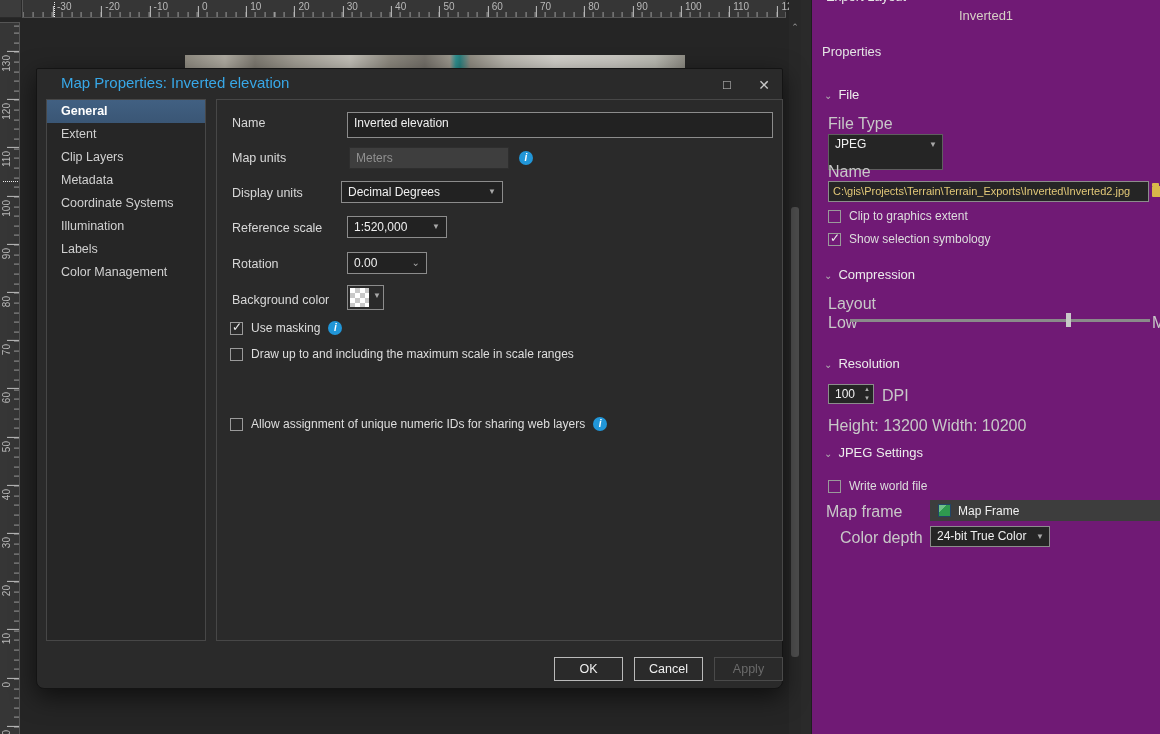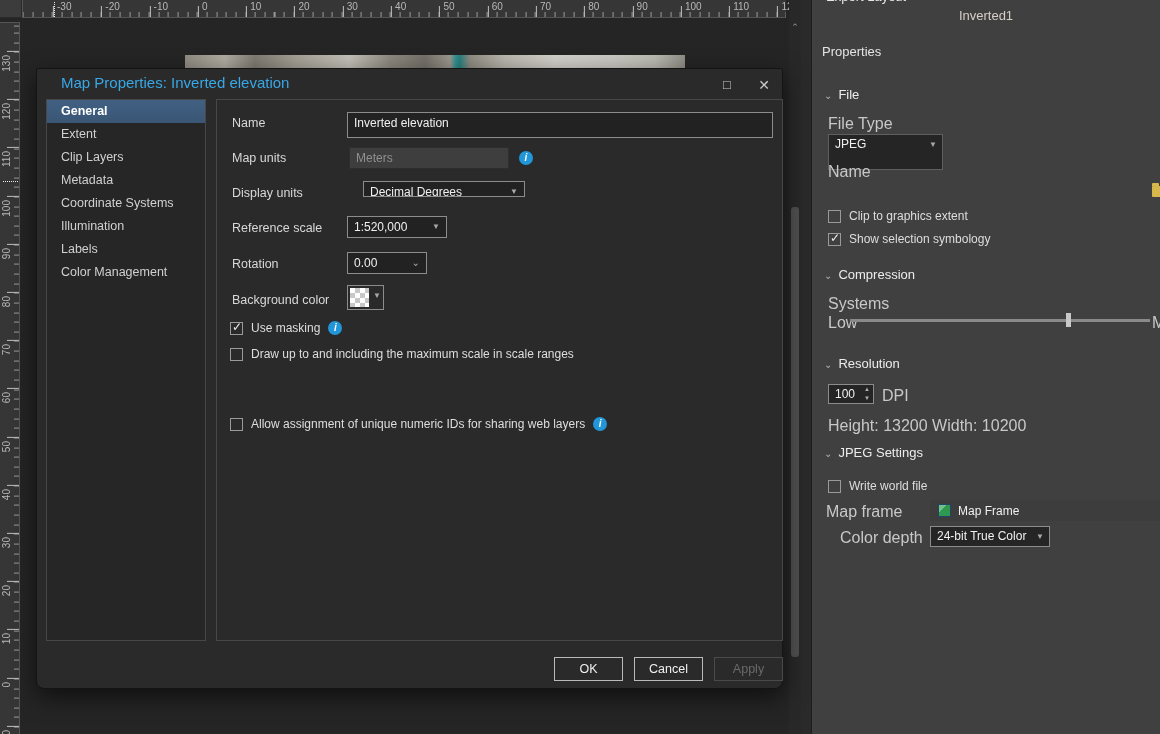--- a/index.html
+++ b/index.html
@@ -39,21 +39,21 @@
 
   
   #v-scrollbar { left:789px; top:0; width:12px; height:734px; background:#282828; }
   #v-scrollbar .up-arrow { position:absolute; left:1px; top:22px; width:10px; text-align:center;
     color:#9a9a9a; font-size:9px; }
   #v-scrollbar .thumb { position:absolute; left:2px; top:207px; width:8px; height:450px;
     background:#4f4f4f; border-radius:3px; }
   #pane-gap { left:801px; top:0; width:11px; height:734px; background:#2a2a2a; border-right:1px solid #1e1e1e; }
 
   
-  #export-pane { left:812px; top:0; width:348px; height:734px; background:#404040; color:#cfcfcf; font-size:12px; }
+  #export-pane { left:812px; top:0; width:348px; height:734px; background:#701a75; color:#cfcfcf; font-size:12px; }
   #pane-title-clip { position:absolute; left:0; top:0; width:100%; height:6px; overflow:hidden; }
   #pane-title-clip span { position:absolute; left:14px; top:-11px; font-size:13px; color:#e6e6e6; }
   .pane-item-name { position:absolute; left:0; top:8px; width:100%; text-align:center; font-size:13px; color:#d6cfc6; }
   .pane-properties { position:absolute; left:10px; top:44px; font-size:13px; color:#e4e4e4; }
   .section-header { position:absolute; left:12px; font-size:13px; color:#ececec; }
   .section-header .chev { color:#b0b0b0; font-size:10px; margin-right:6px; }
   .pane-label { position:absolute; font-size:16px; color:#c8c8c8; }
   .dropdown { position:absolute; background:#252525; border:1px solid #5f5f5f; color:#f0f0f0;
     font-size:12px; line-height:19px; padding:0 6px; }
   .dropdown .dd-arrow { position:absolute; right:5px; top:0; color:#a8a8a8; font-size:8px; line-height:19px; }
@@ -183,35 +183,36 @@
 
     <div class="section-header" style="top:87px;">
       <span class="chev">⌄</span><span>File</span>
     </div>
     <div class="pane-label" style="left:16px; top:115px;">File Type</div>
     <div class="dropdown" style="left:16px; top:134px; width:115px; height:36px;">
       <span>JPEG</span>
       <span class="dd-arrow">▼</span>
     </div>
     <div class="pane-label" style="left:16px; top:163px;">Name</div>
+    <div class="textfield path-text" style="left:16px; top:181px; width:321px; height:21px;">C:\gis\Projects\Terrain\Terrain_Exports\Inverted\Inverted2.jpg</div>
     <div class="folder-icon" style="left:340px; top:186px;"></div>
 
     <div class="checkbox-row" style="left:16px; top:209px;">
       <span class="checkbox"></span>
       <span class="cb-label">Clip to graphics extent</span>
     </div>
     <div class="checkbox-row" style="left:16px; top:232px;">
       <span class="checkbox checked"></span>
       <span class="cb-label">Show selection symbology</span>
     </div>
 
     <div class="section-header" style="top:267px;">
       <span class="chev">⌄</span><span>Compression</span>
     </div>
-    <div class="pane-label" style="left:16px; top:295px;">Systems</div>
+    <div class="pane-label" style="left:16px; top:295px;">Layout</div>
     <div class="pane-label" style="left:16px; top:314px;">Low</div>
     <div id="quality-slider-track"></div>
     <div id="quality-slider-thumb"></div>
     <div class="pane-label" style="left:340px; top:314px; white-space:nowrap;">Max</div>
 
     <div class="section-header" style="top:356px;">
       <span class="chev">⌄</span><span>Resolution</span>
     </div>
     <div id="dpi-spinner">
       <span class="val">100</span>
@@ -258,21 +259,21 @@
     <div id="dlg-content">
 
       <div class="form-label" style="top:16px;">Name</div>
       <div class="form-input" style="left:130px; top:12px; width:426px; height:26px;">Inverted elevation</div>
 
       <div class="form-label" style="top:51px;">Map units</div>
       <div class="form-input disabled" style="left:132px; top:47px; width:160px; height:22px;">Meters</div>
       <span class="info-icon" style="position:absolute; left:302px; top:51px;">i</span>
 
       <div class="form-label" style="top:86px;">Display units</div>
-      <div class="form-input" style="left:146px; top:81px; width:162px; height:16px;">
+      <div class="form-input" style="left:124px; top:81px; width:162px; height:22px;">
         <span>Decimal Degrees</span>
         <span class="dd-arrow">▼</span>
       </div>
 
       <div class="form-label" style="top:121px;">Reference scale</div>
       <div class="form-input" style="left:130px; top:116px; width:100px; height:22px;">
         <span>1:520,000</span>
         <span class="dd-arrow">▼</span>
       </div>
 

